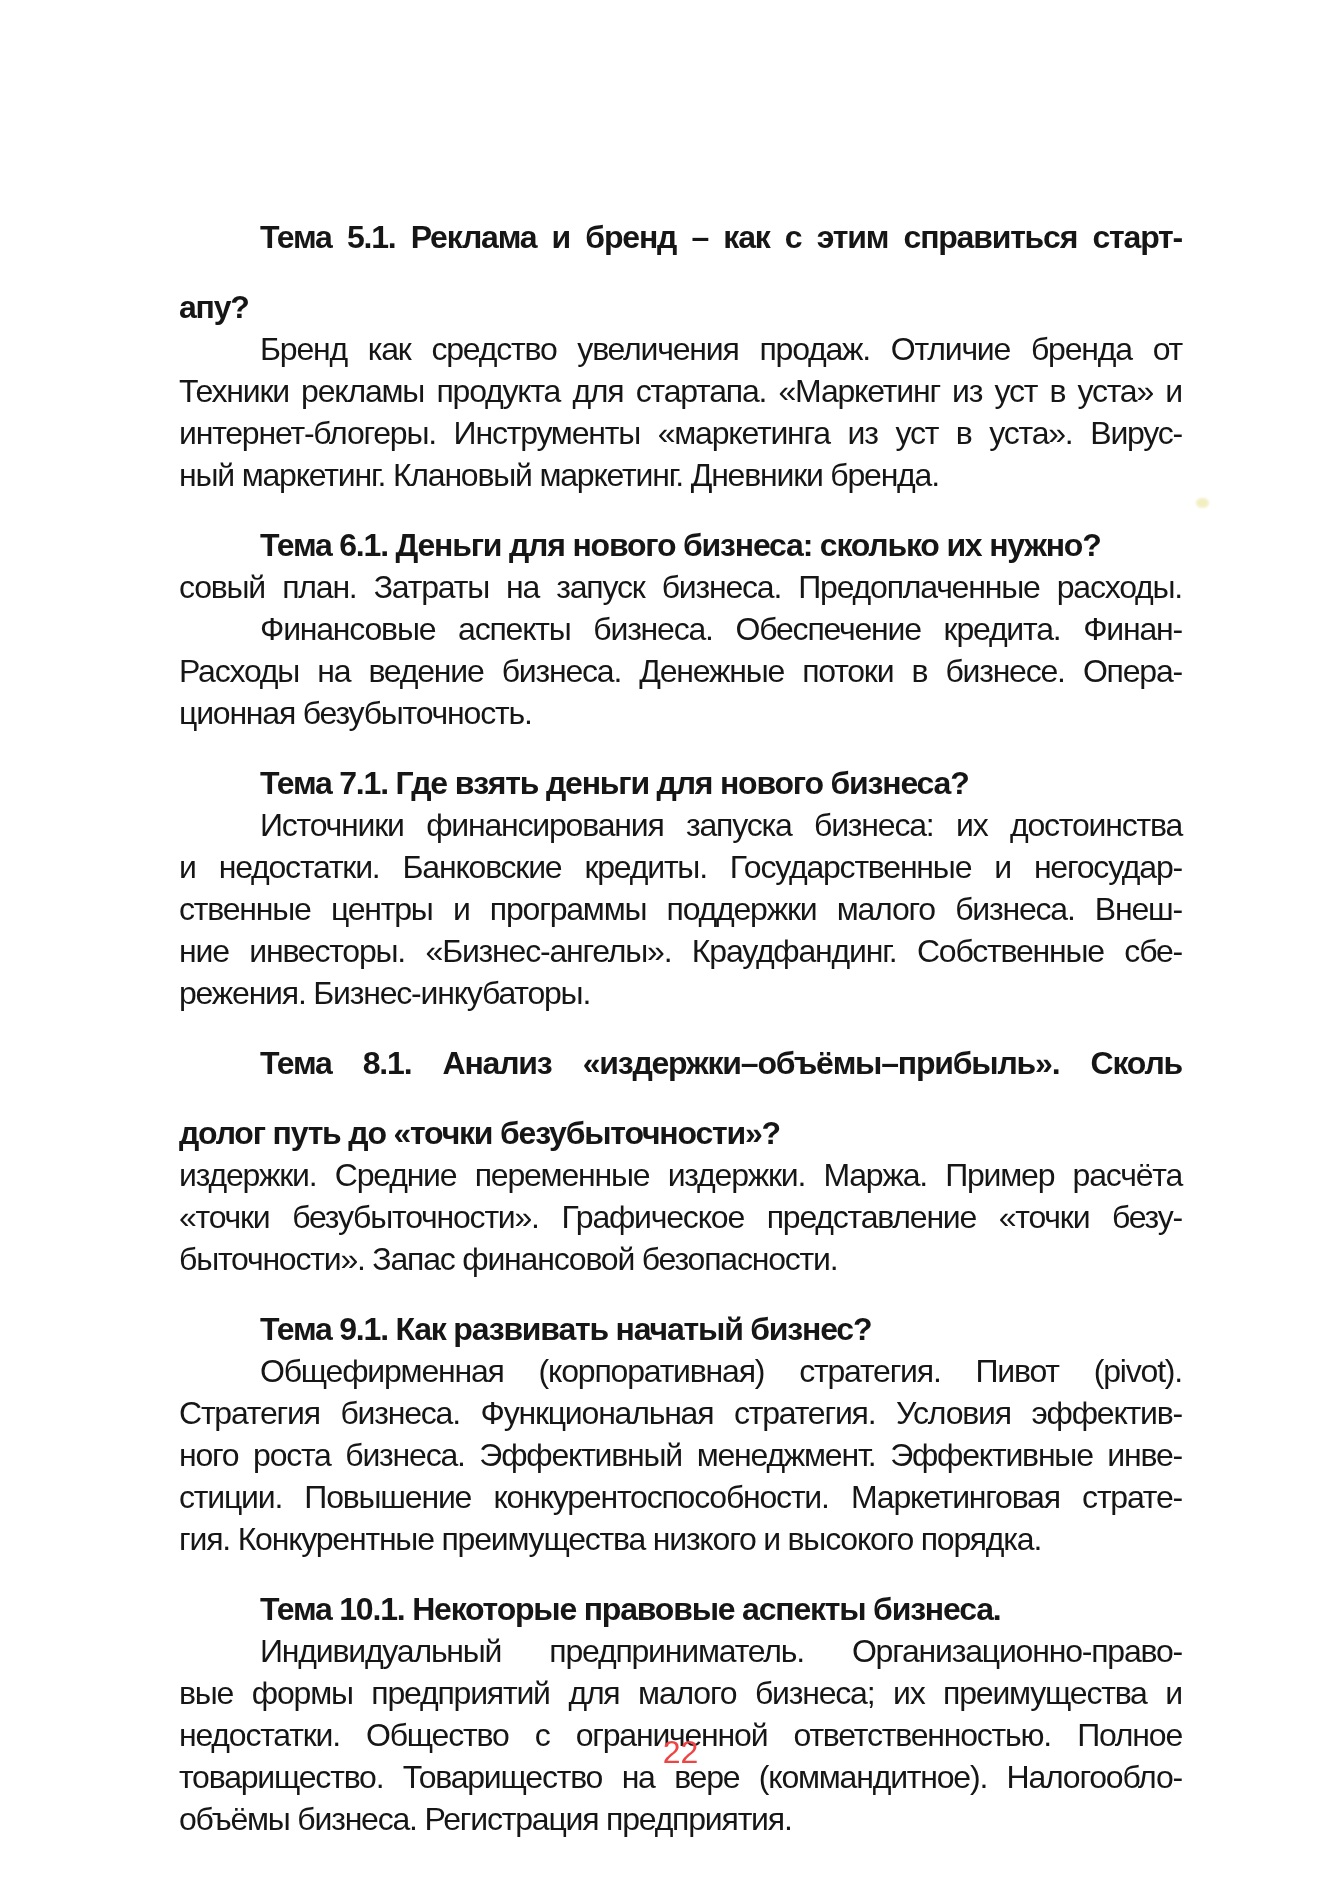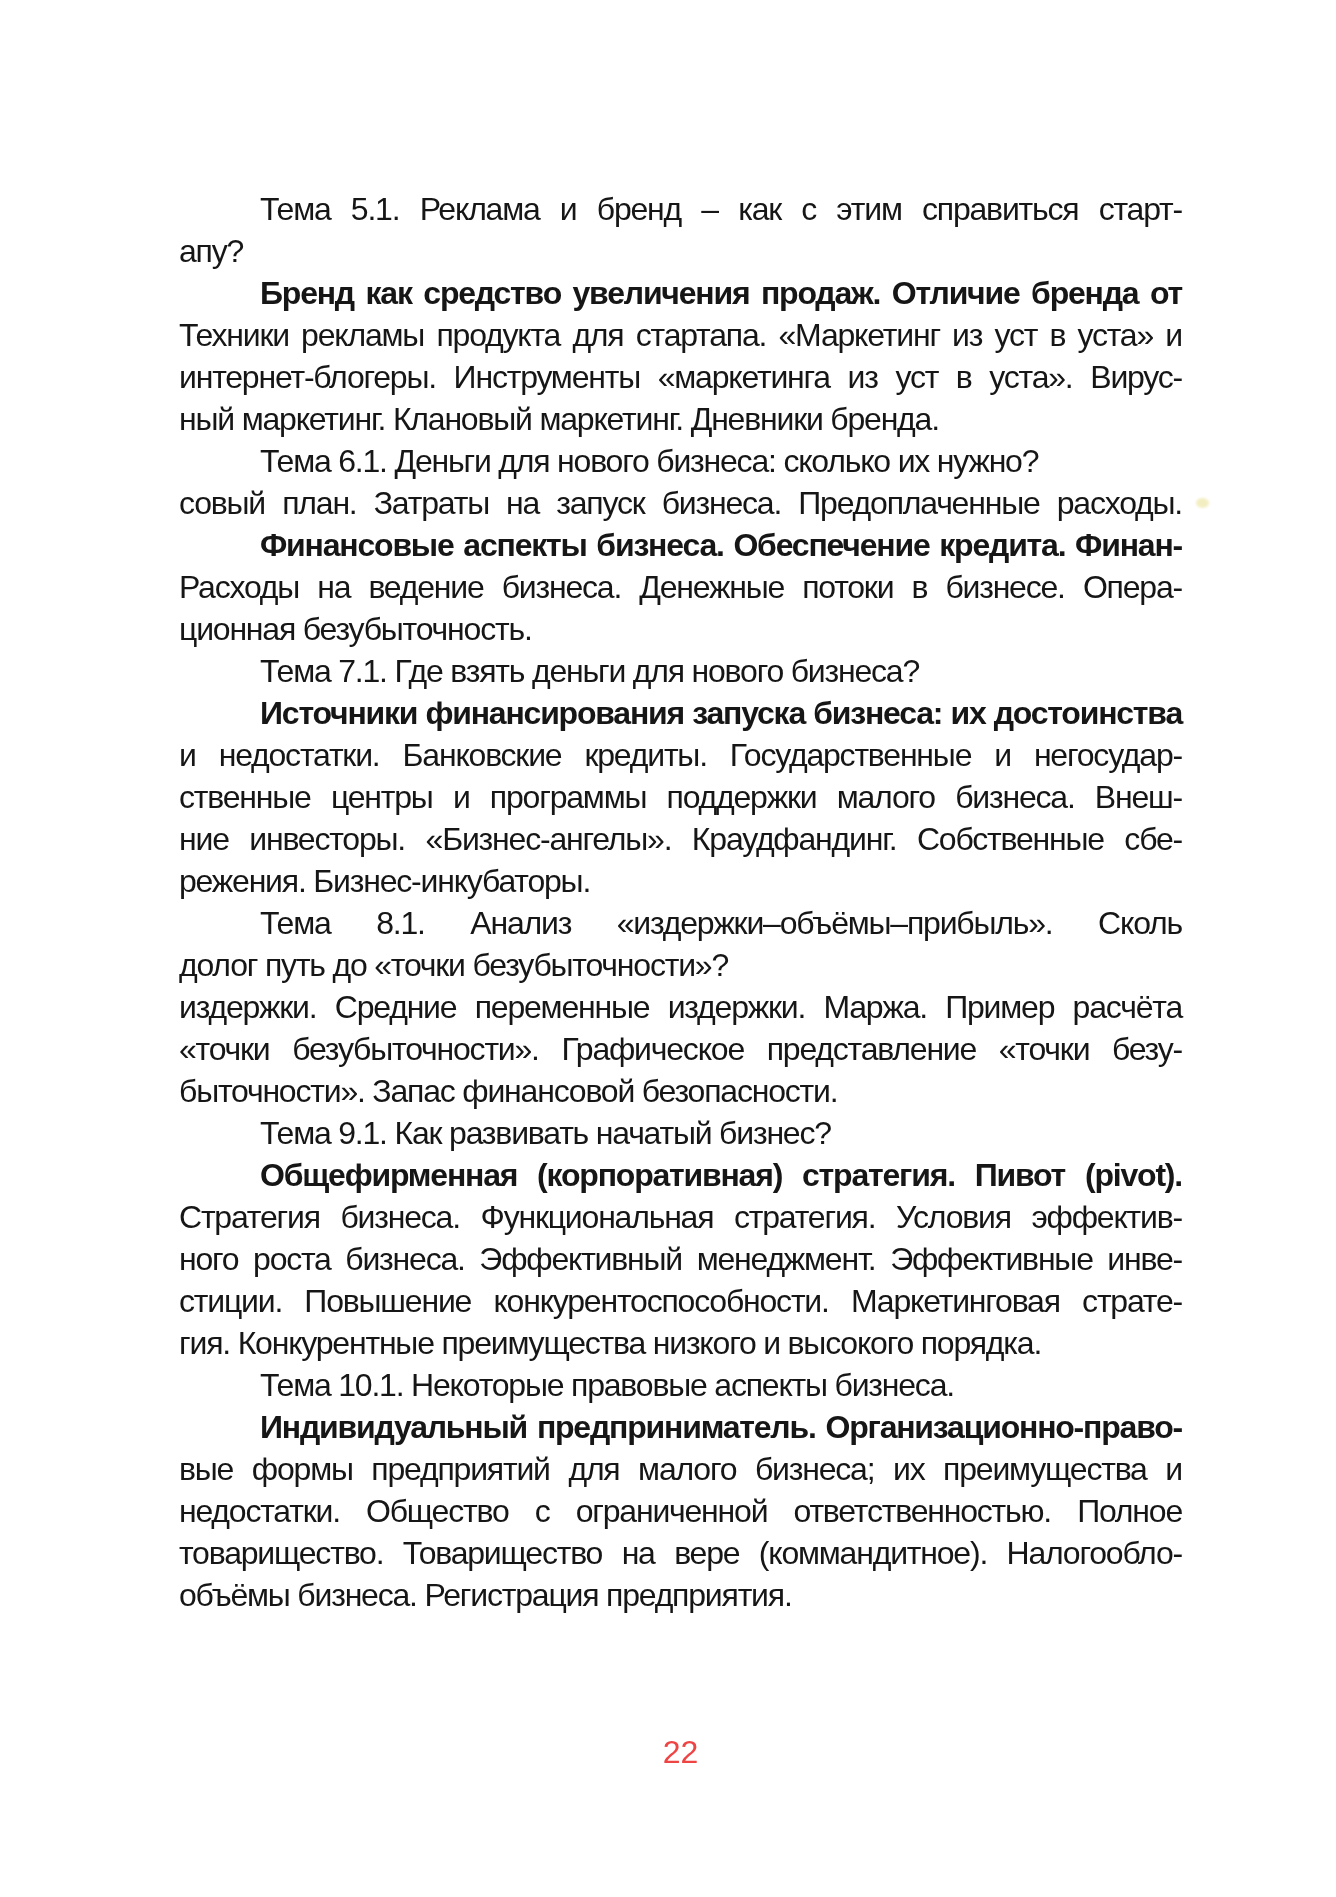--- a/index.html
+++ b/index.html
@@ -19,22 +19,22 @@
   .ln{
     display:block;
     height:42px;
     line-height:42px;
     font-size:32px;
     letter-spacing:-1.2px;
     white-space:nowrap;
     text-align:left;
   }
   .just{text-align-last:justify;}
-  .ind{padding-left:81px;font-weight:bold;}
-  .b{font-weight:400;}
+  .ind{padding-left:81px;}
+  .b{font-weight:700;margin-top:28px;}
   .pagenum{
     position:absolute;
     left:179px;top:1731px;width:1003px;
     text-align:center;
     font-size:32px;line-height:42px;
     color:#ef4444;
     letter-spacing:0;
   }
   .speck{
     position:absolute;

